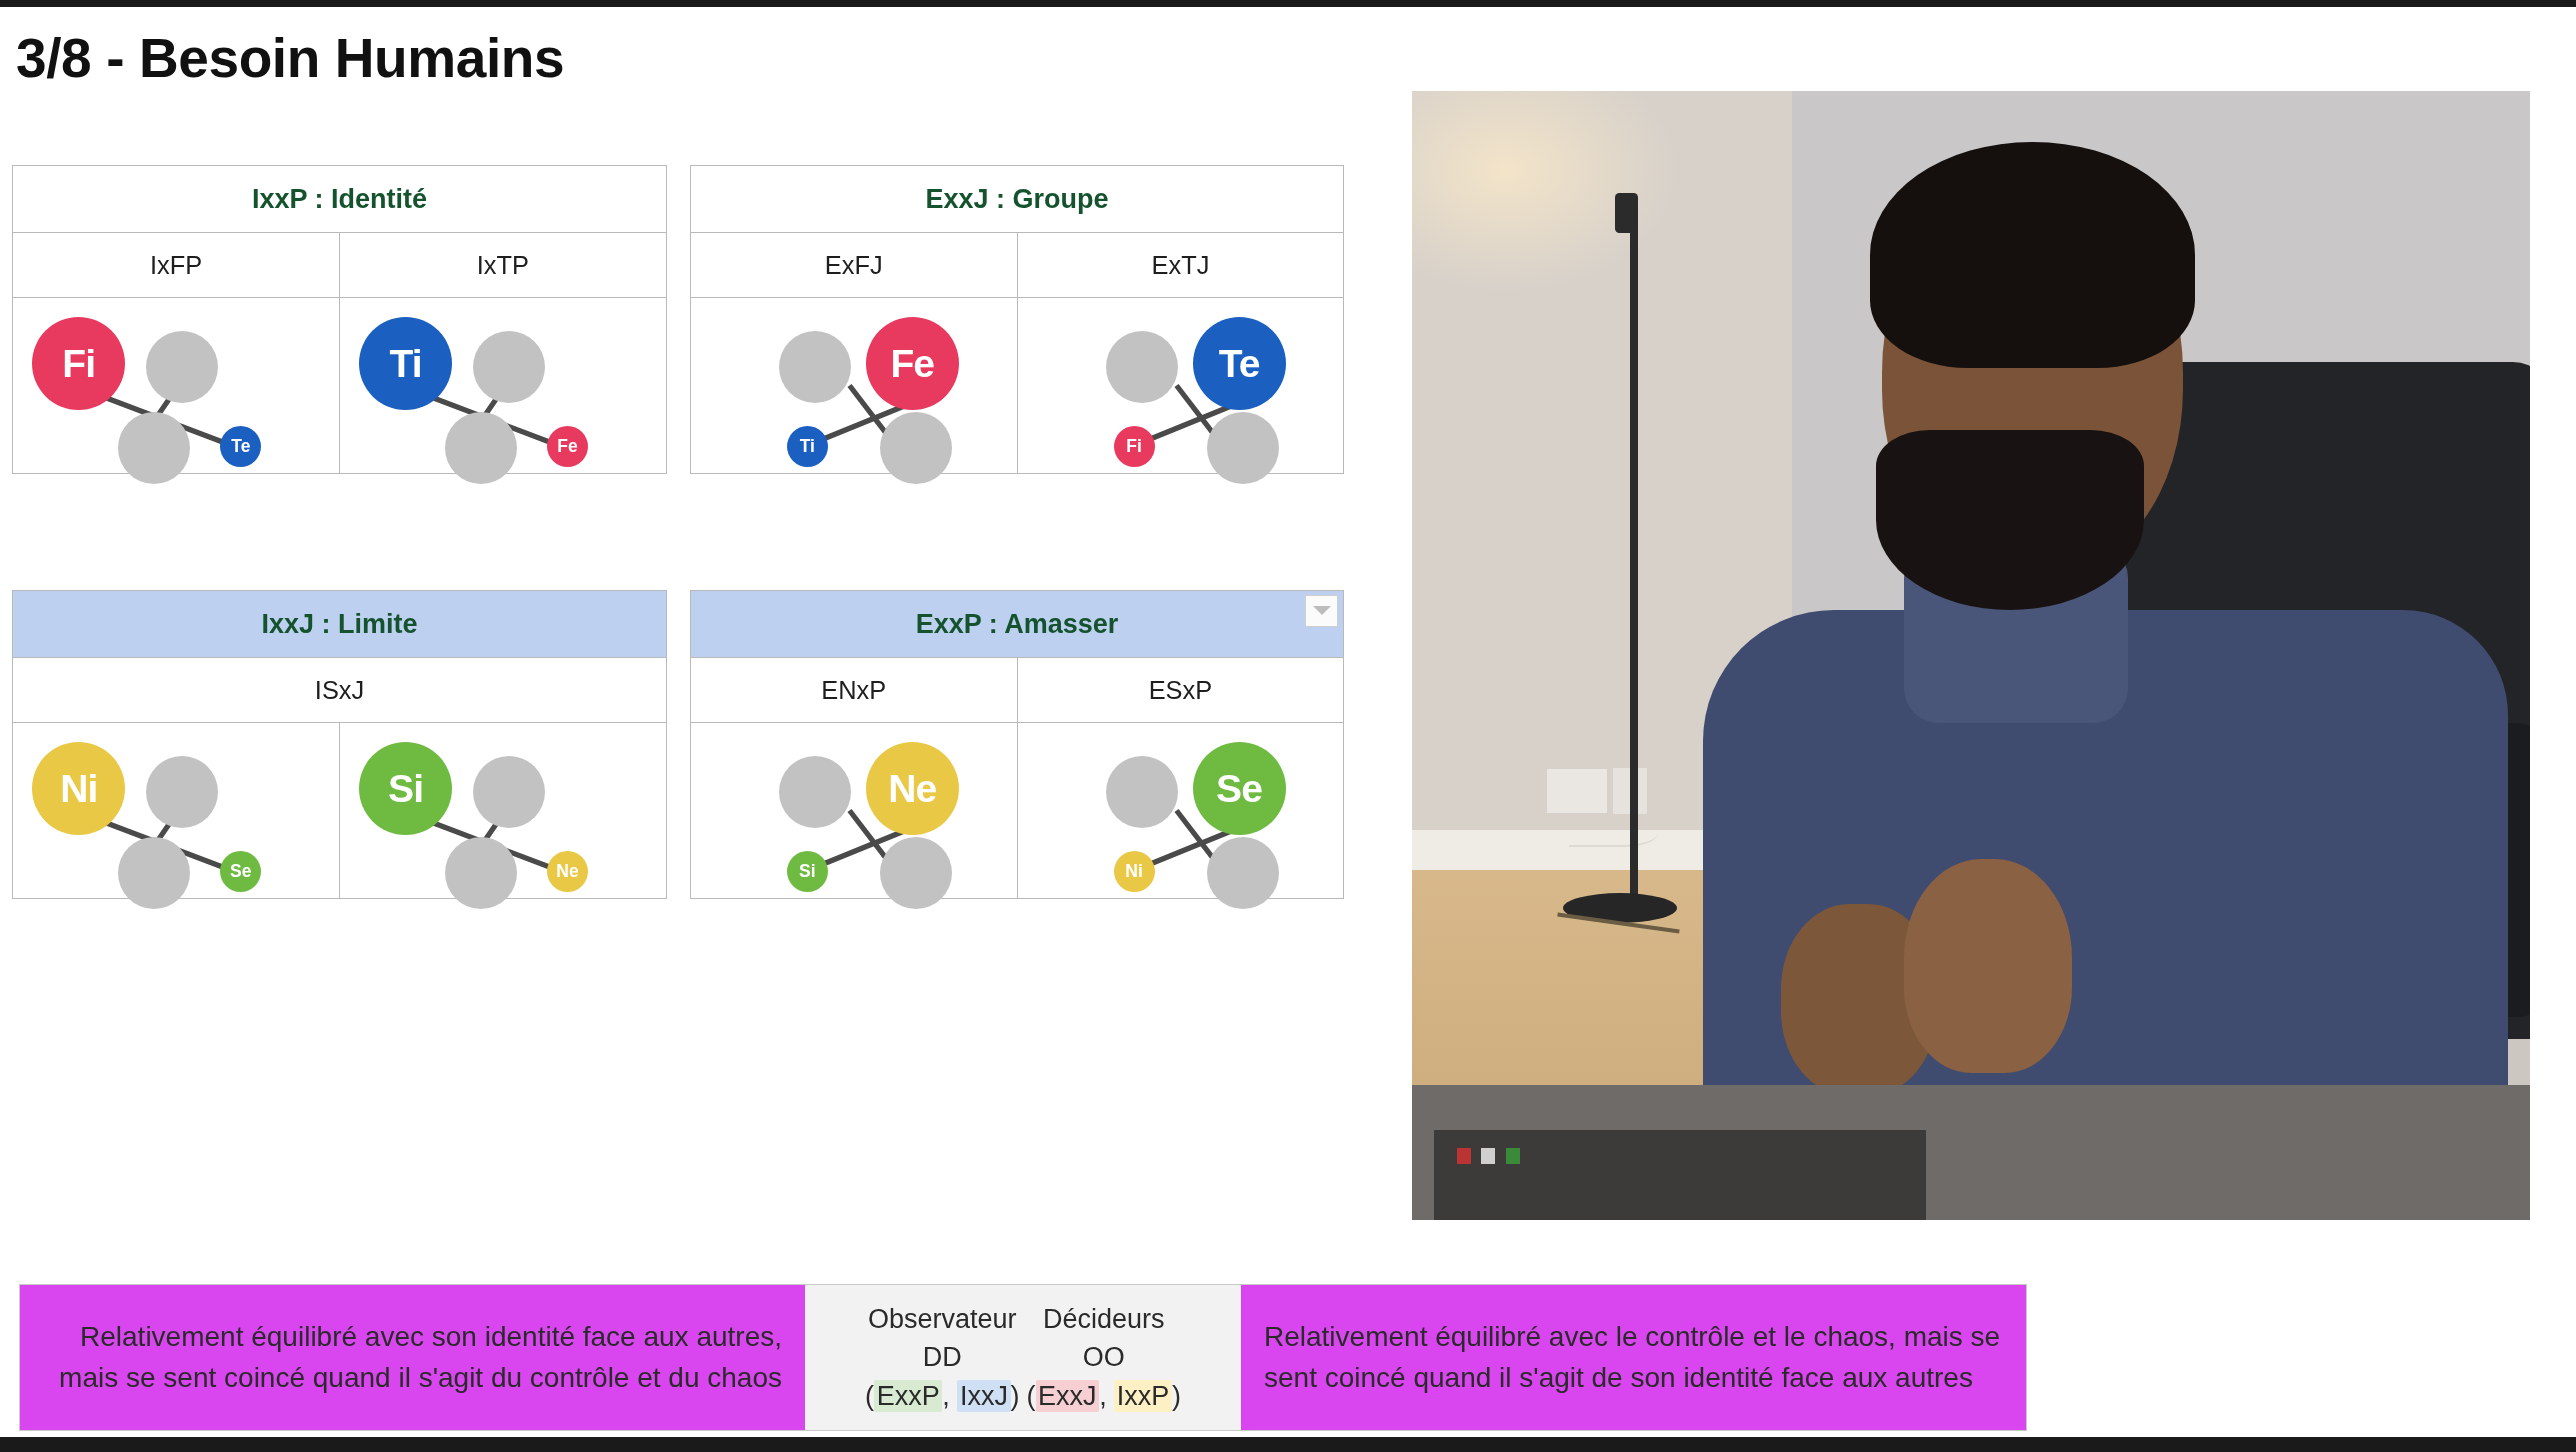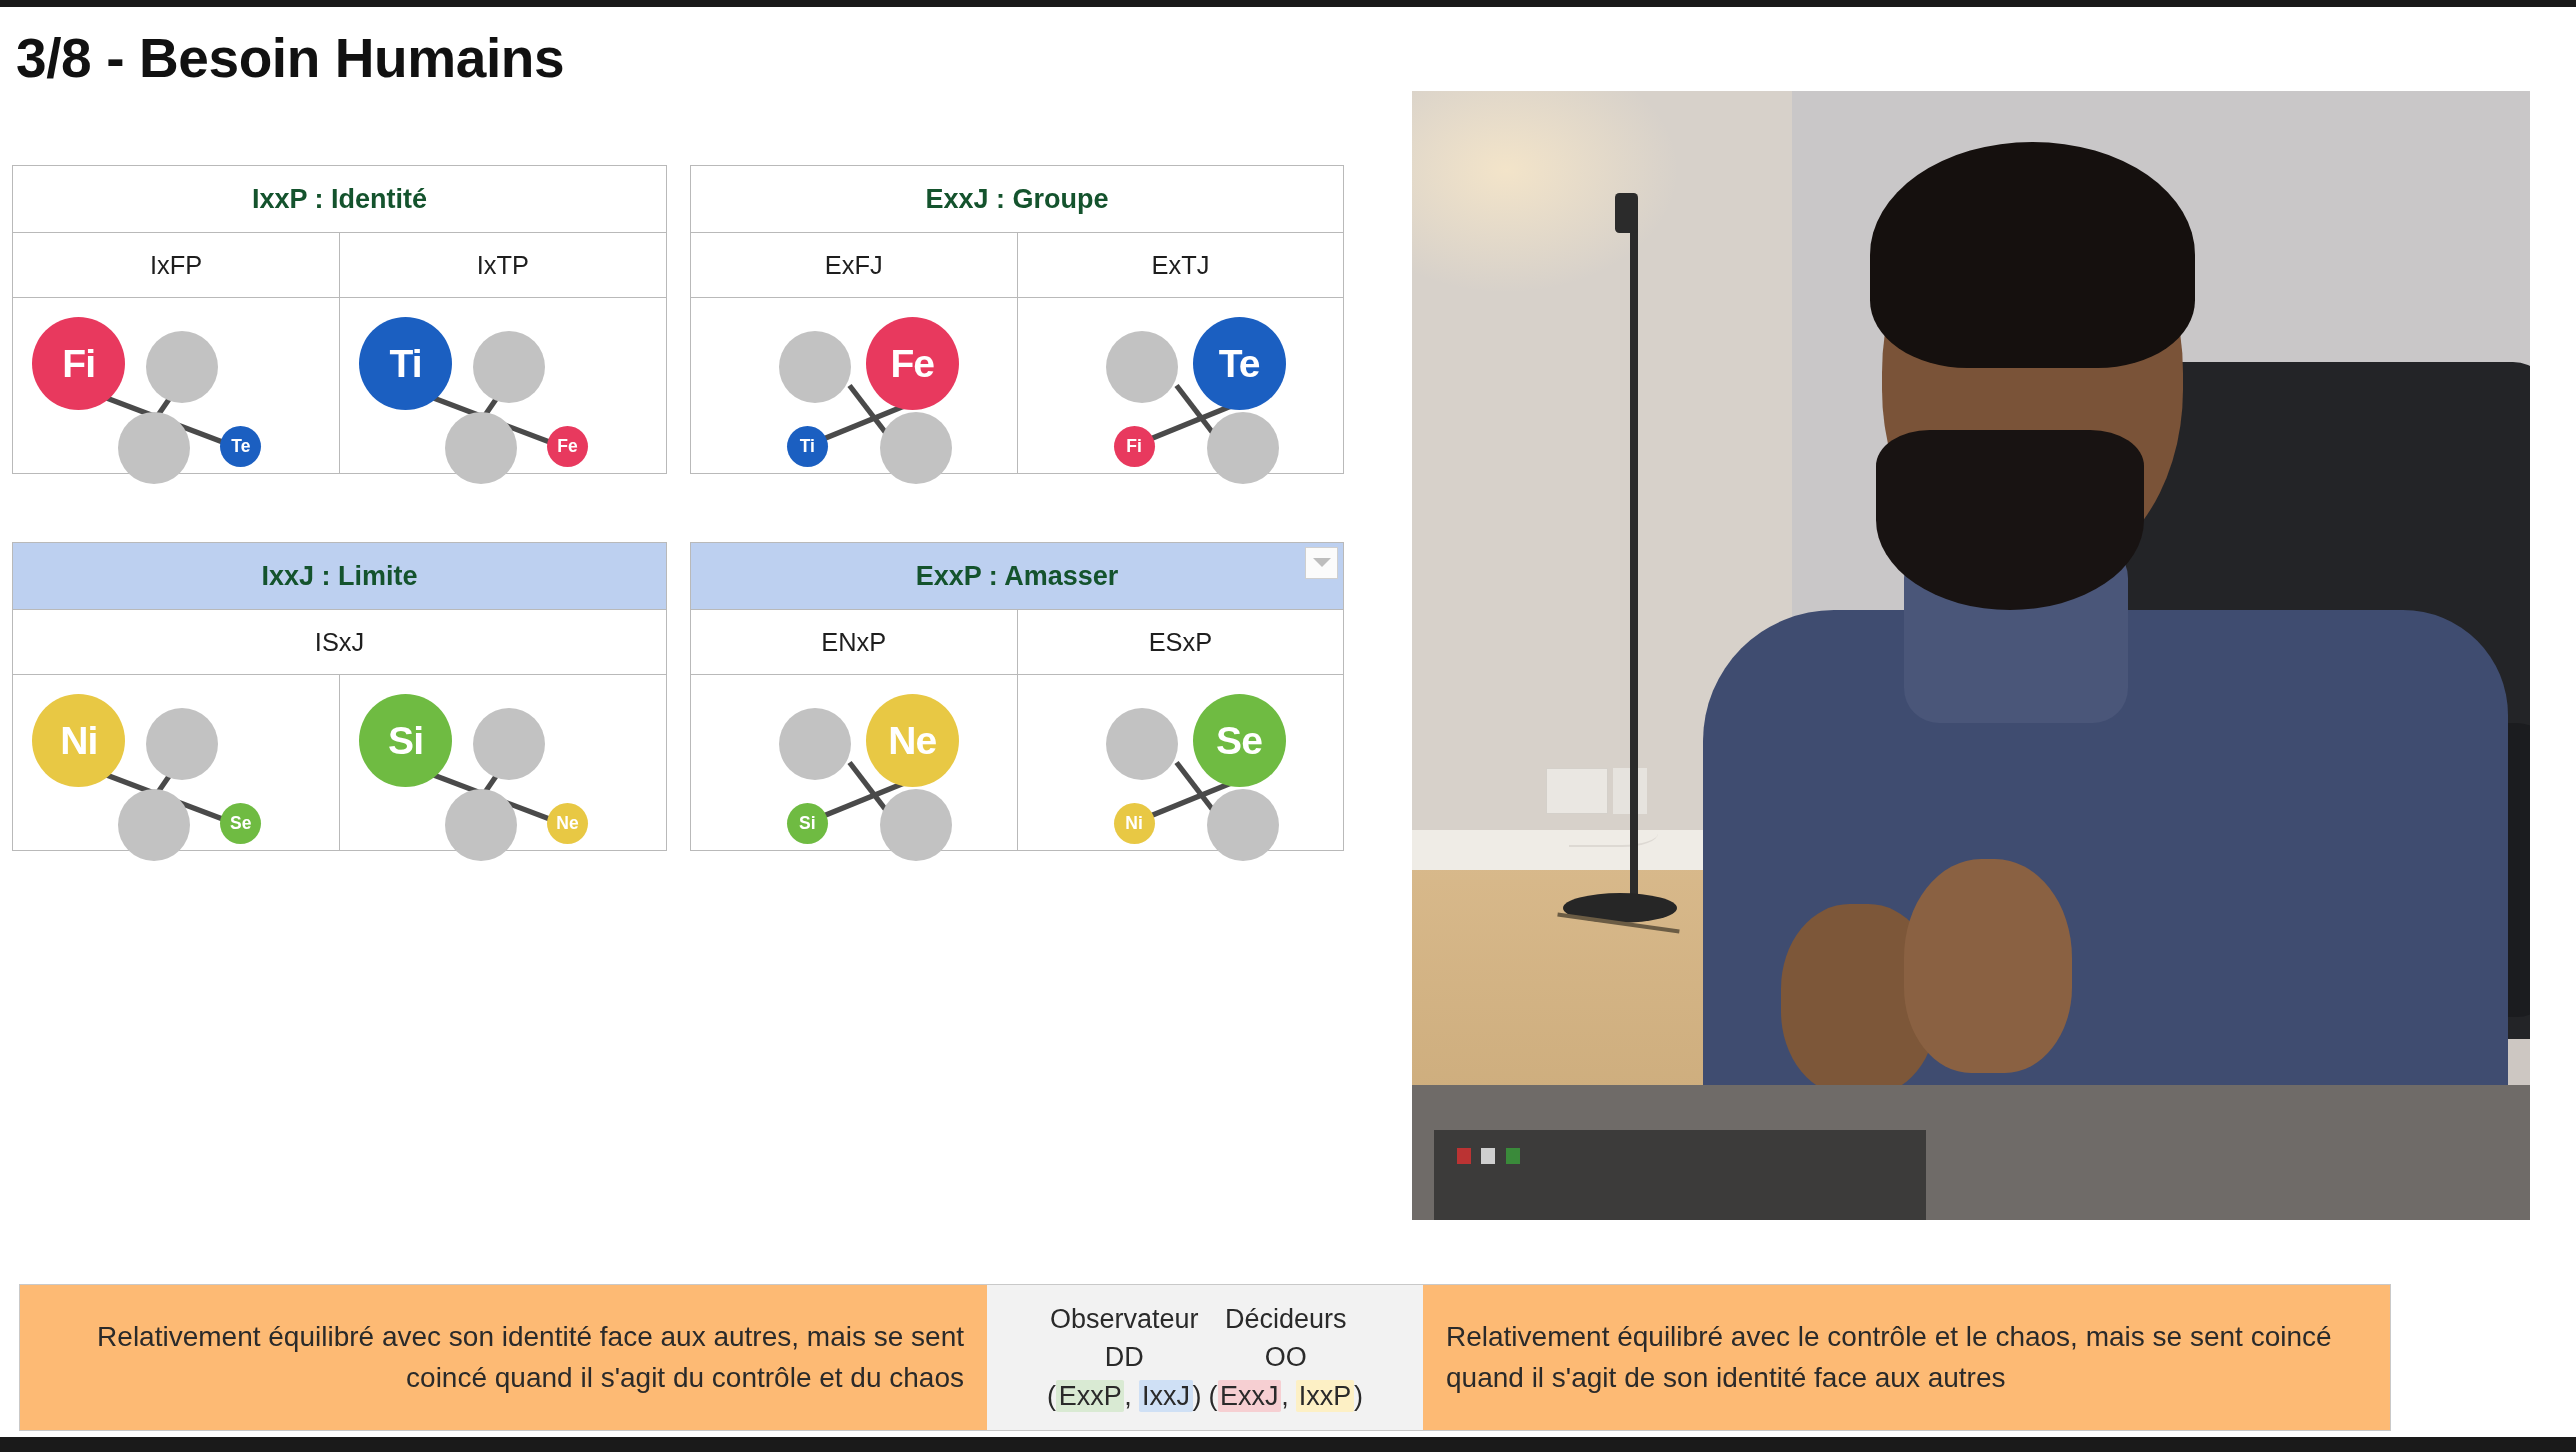--- a/index.html
+++ b/index.html
@@ -17,21 +17,21 @@
   
   #page-title {
     position:absolute; left:16px; top:26px;
     font-size:55px; font-weight:bold; color:#111; letter-spacing:-0.4px;
     white-space:nowrap;
   }
 
   
   .tables { position:absolute; left:12.3px; top:165px; width:1332px; }
   .tbl-row { display:flex; gap:23px; }
-  .tbl-row.second { margin-top:68px; }
+  .tbl-row.second { margin-top:116px; }
 
   .tbl {
     width:655px;
     border:0.9px solid #b9b9b9;
     background:#fff;
     position:relative;
   }
   .tbl-head {
     height:67px; display:flex; align-items:center; justify-content:center;
     font-size:27px; font-weight:bold; color:#14532d;
@@ -85,22 +85,22 @@
   .v-left .badge { left:207px; top:128px; }
   
   .v-right .big { left:175px; top:19px; }
   .v-right .g1  { left:88px; top:33px; }
   .v-right .g2  { left:189px; top:114px; }
   .v-right .badge { left:96px; top:128px; }
 
   
   .bottom {
     position:absolute; left:19px; top:1284px;
-    width:2372px; height:147px;
-    border:0.9px solid #c9c9c9; background:#fdba74;
+    width:2008px; height:147px;
+    border:0.9px solid #c9c9c9; background:#d946ef;
     display:flex; align-items:stretch;
   }
   .b-text {
     flex:1 1 0; display:flex; align-items:center;
     font-size:28px; color:#2a2a2a; line-height:1.45;
     padding:0 23px;
   }
   .b-text.left  { justify-content:flex-end; text-align:right; }
   .b-text.right { justify-content:flex-start; text-align:left; }
   .b-mid {

